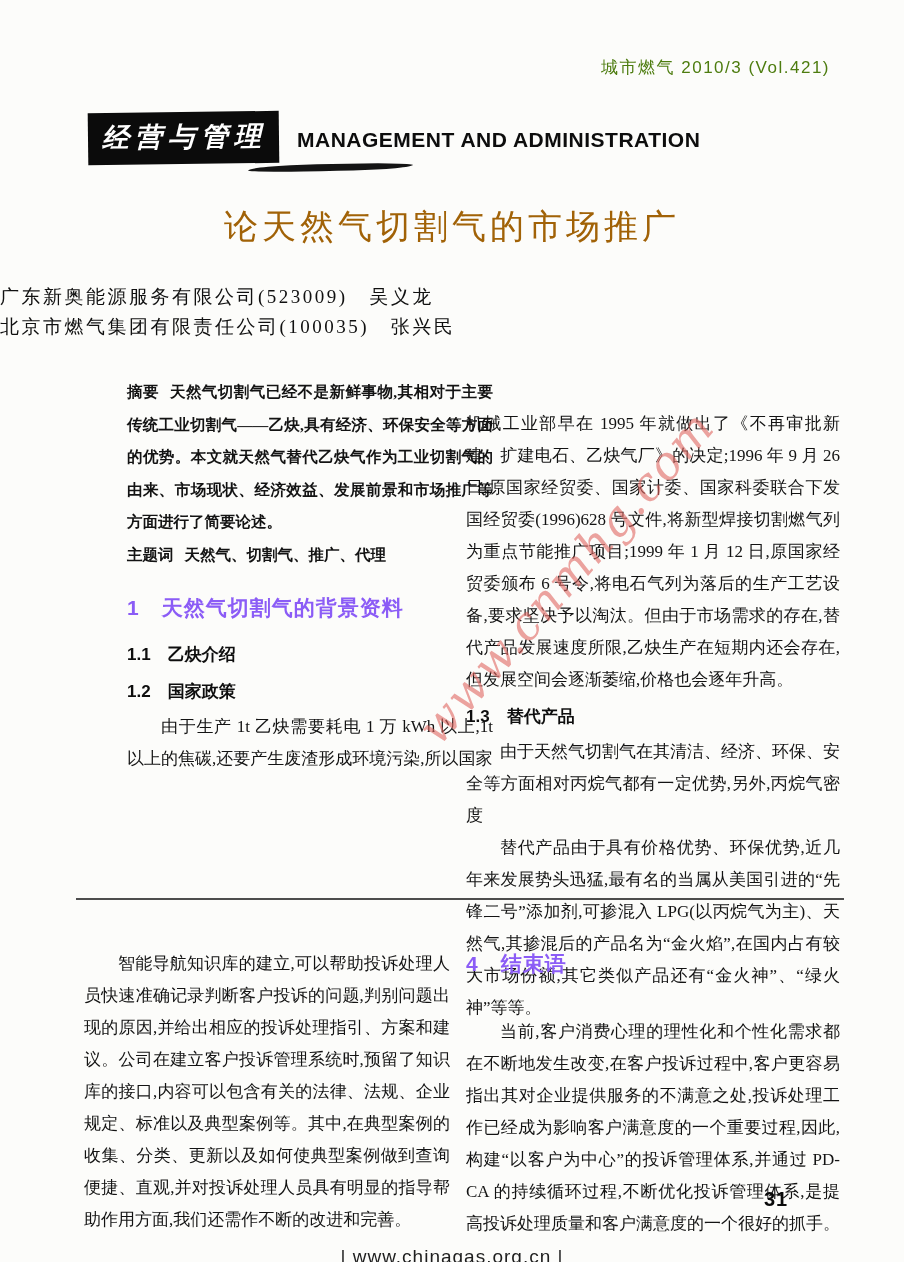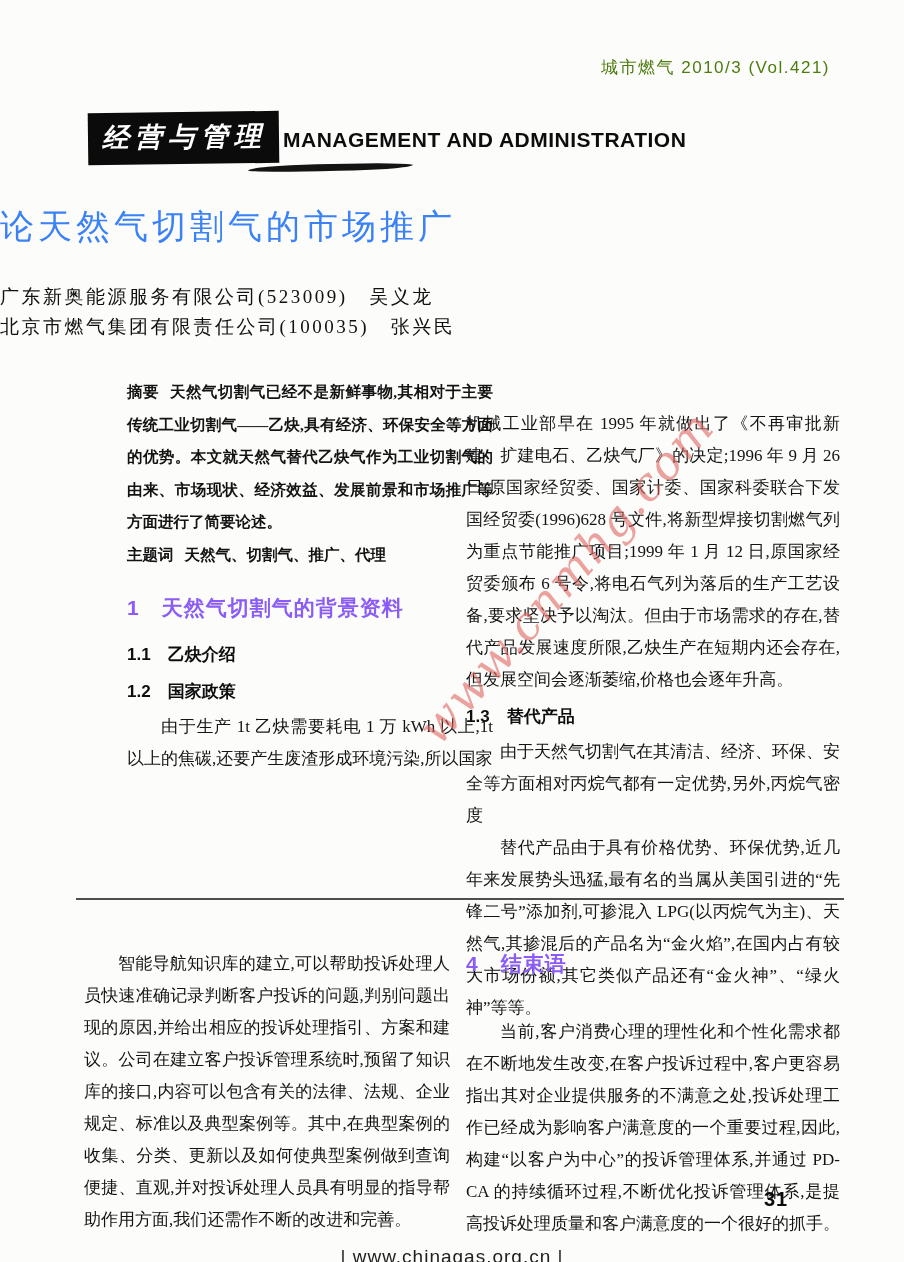--- a/index.html
+++ b/index.html
@@ -17,34 +17,34 @@
 
   .banner { position:absolute; top:112px; left:88px; height:56px; }
   .banner-box {
     display:inline-block; background:#0b0b0b; color:#ffffff;
     font-family:"Liberation Sans","DejaVu Sans",sans-serif;
     font-style:italic; font-weight:bold; font-size:27px;
     letter-spacing:6px; padding:7px 12px 9px 14px;
     transform:rotate(-0.7deg); vertical-align:top;
   }
   .banner-en {
-    display:inline-block; margin-left:0; margin-top:16px;
+    display:inline-block; margin-left:14px; margin-top:16px;
     font-family:"Liberation Sans","DejaVu Sans",sans-serif;
     font-weight:bold; font-size:21px; letter-spacing:0.5px; color:#0d0d0d;
     vertical-align:top;
   }
   .banner-underline {
     position:absolute; left:160px; top:52px; width:165px; height:7px;
     background:#141414; transform:rotate(-1.4deg);
     border-radius:46% 54% 40% 60% / 70% 45% 65% 40%;
   }
 
   .article-title {
-    position:absolute; top:204px; left:0; width:904px; text-align:left;
-    font-size:34px; font-weight:500; letter-spacing:4px; color:#3b82f6;
+    position:absolute; top:204px; left:0; width:904px; text-align:center;
+    font-size:34px; font-weight:500; letter-spacing:4px; color:#a16207;
   }
   .authors {
     position:absolute; top:282px; left:0; width:904px; 
     font-size:19px; letter-spacing:2.5px; line-height:30px; color:#101010;
   }
 
   .col { position:absolute; text-align:justify; font-size:17px; line-height:32px; color:#131313; }
   .col-left-top   { left:84px;  top:376px; width:366px;margin-left:43px; }
   .col-right-top  { left:466px; top:376px; width:374px; }
   .col-left-bottom  { left:84px;  top:948px; width:366px; }

